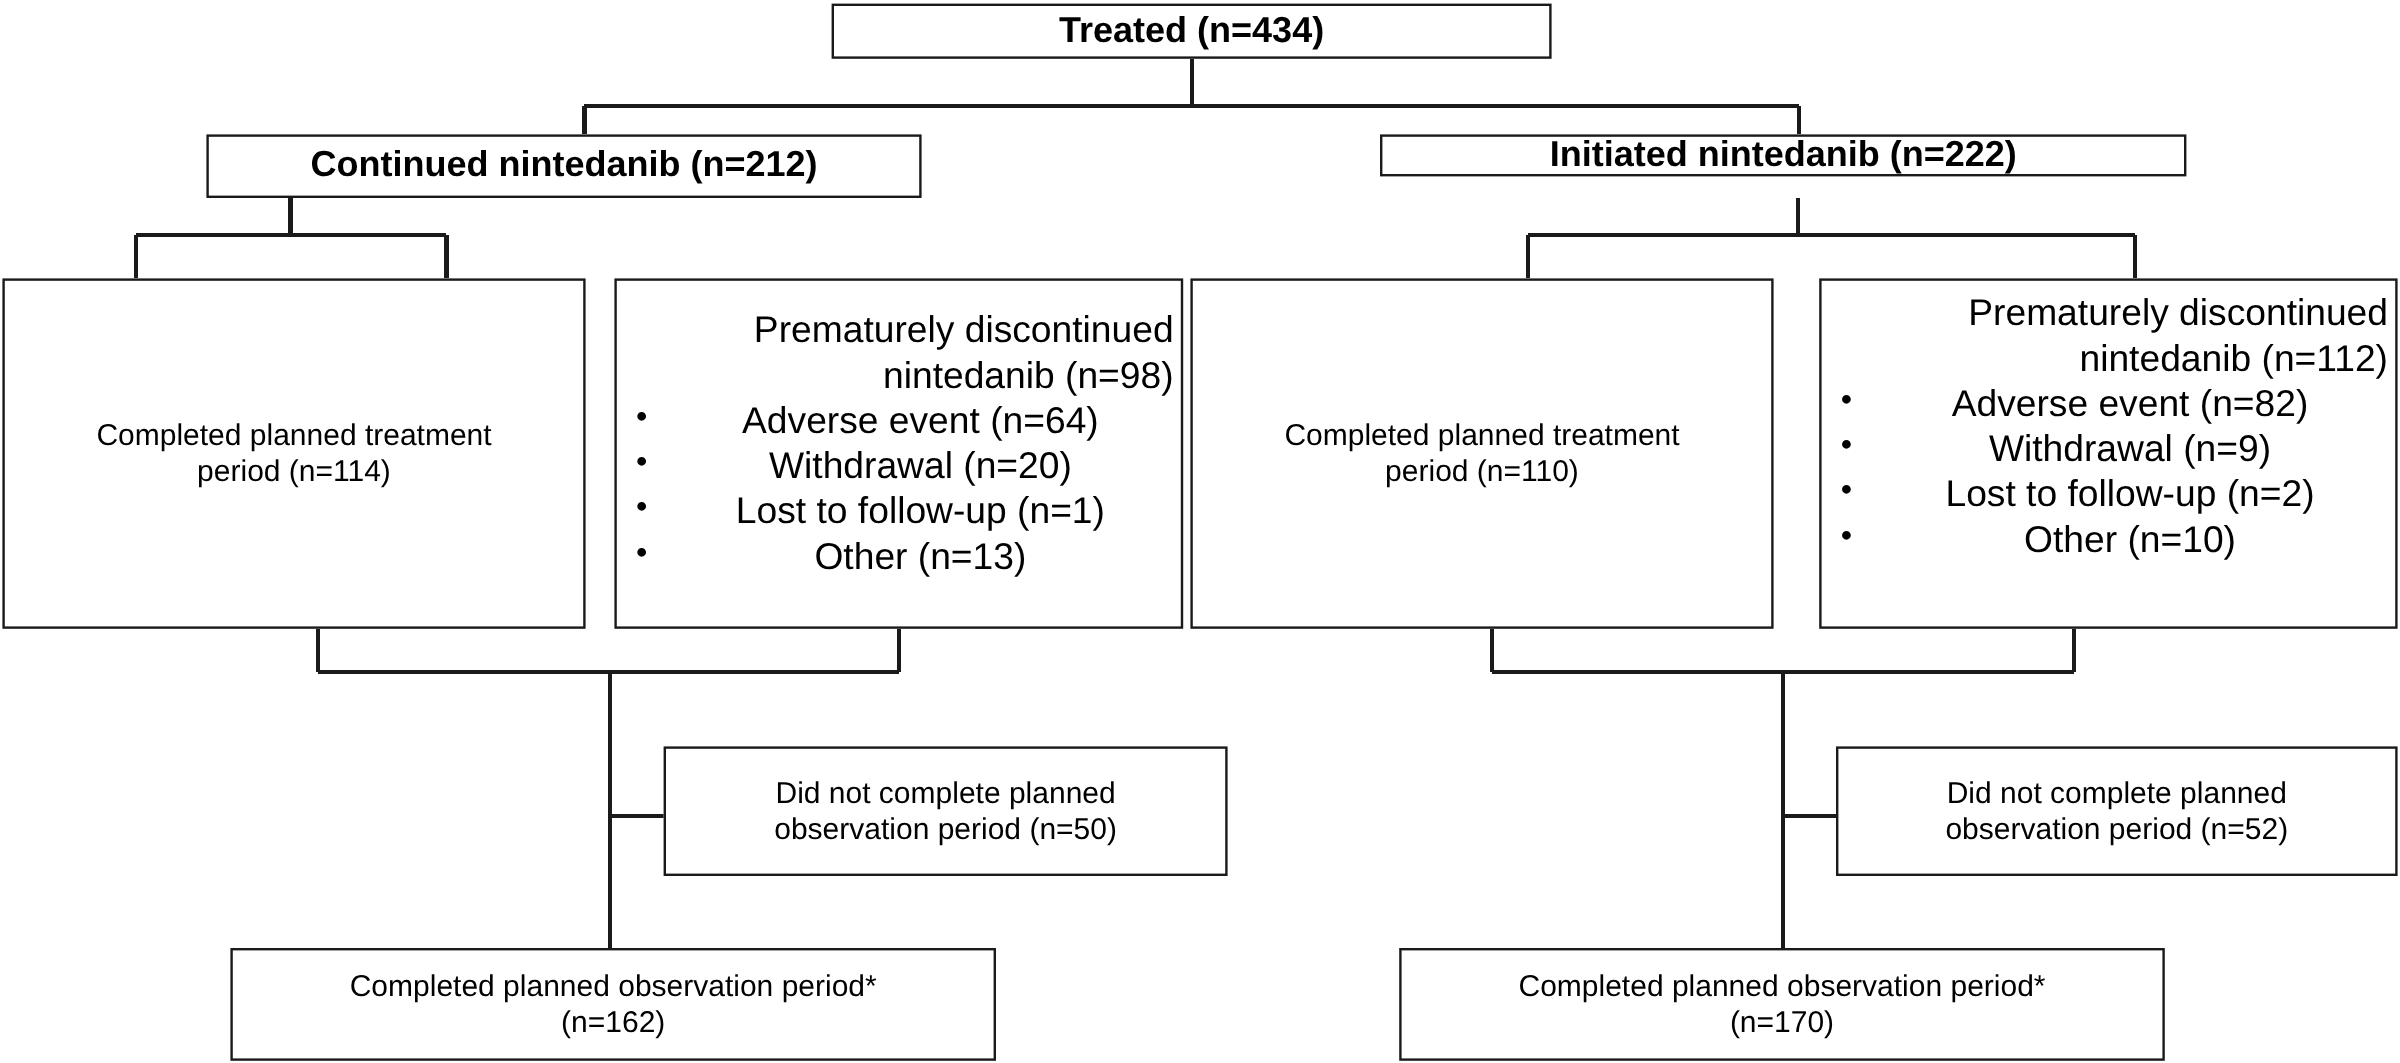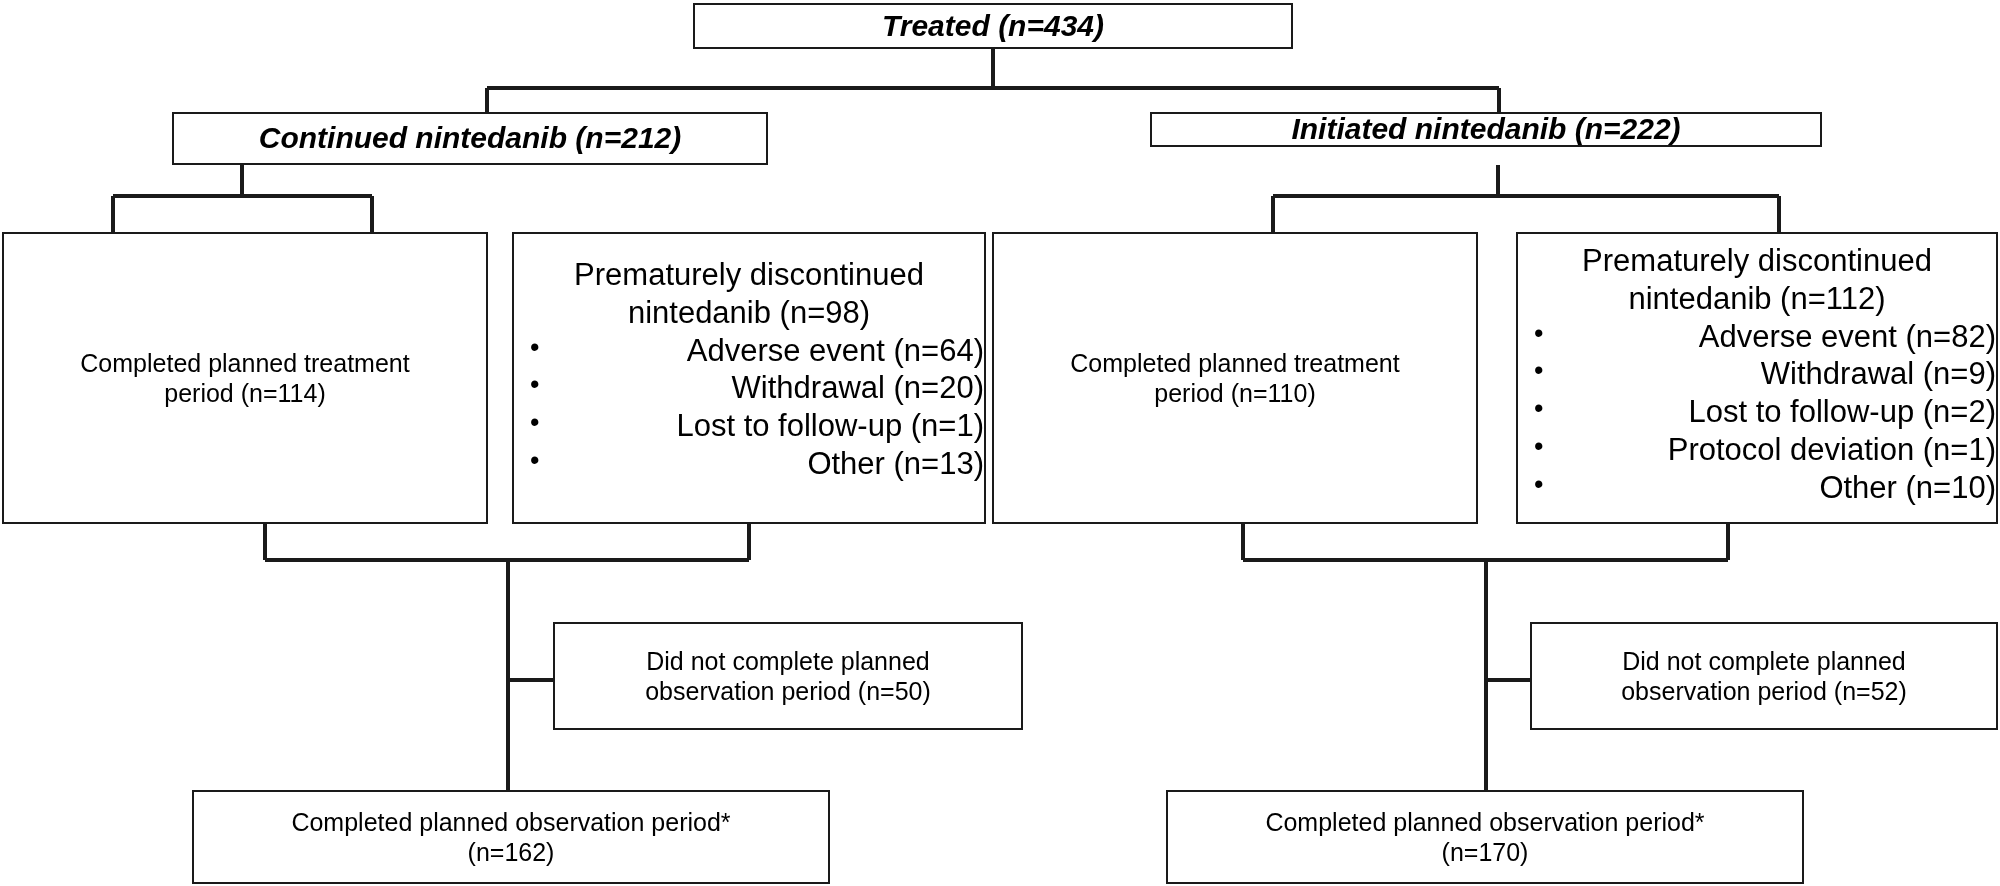--- a/index.html
+++ b/index.html
@@ -45,46 +45,45 @@
   .node-title {
     font-size: 25px;
     line-height: 1.22;
     font-weight: normal;
     white-space: pre-line;
     padding: 0 10px;
   }
   .node.bold .node-title {
     font-weight: bold;
     font-size: 30px;
-    font-style: italic;
   }
   .bullets {
     list-style: none;
     margin: 0;
     padding: 0 0 0 16px;
     align-self: stretch;
-    text-align: right;
+    text-align: center;
   }
   .bullets li {
     font-size: 31px;
     line-height: 1.22;
     position: relative;
     padding-left: 20px;
     white-space: nowrap;
   }
   .bullets li::before {
     content: "\2022";
     position: absolute;
     left: 0;
     top: -1px;
     font-size: 27px;
   }
   .disc-head {
     align-self: stretch;
-    text-align: center;
+    text-align: right;
     font-size: 31px;
     line-height: 1.22;
     white-space: pre-line;
     padding: 0 6px;
   }
 </style>
 </head>
 <body>
 
 <div id="flow-root">
@@ -154,21 +153,20 @@
 period (n=110)</div>
   </div>
 
   <div class="node center" style="left:1516px; top:232px; width:482px; height:292px; justify-content:flex-start; padding-top:8px;">
     <div class="disc-head">Prematurely discontinued
 nintedanib (n=112)</div>
     <ul class="bullets">
       <li>Adverse event (n=82)</li>
       <li>Withdrawal (n=9)</li>
       <li>Lost to follow-up (n=2)</li>
-      <li>Protocol deviation (n=1)</li>
       <li>Other (n=10)</li>
     </ul>
   </div>
 
   <div class="node center" style="left:553px; top:622px; width:470px; height:108px;">
     <div class="node-title">Did not complete planned
 observation period (n=50)</div>
   </div>
 
   <div class="node center" style="left:1530px; top:622px; width:468px; height:108px;">

